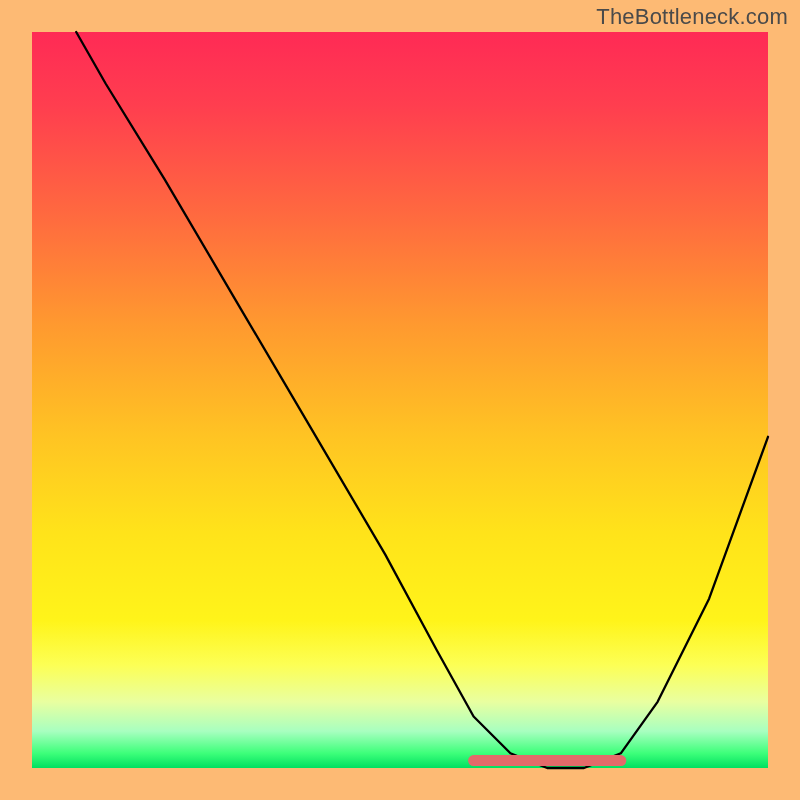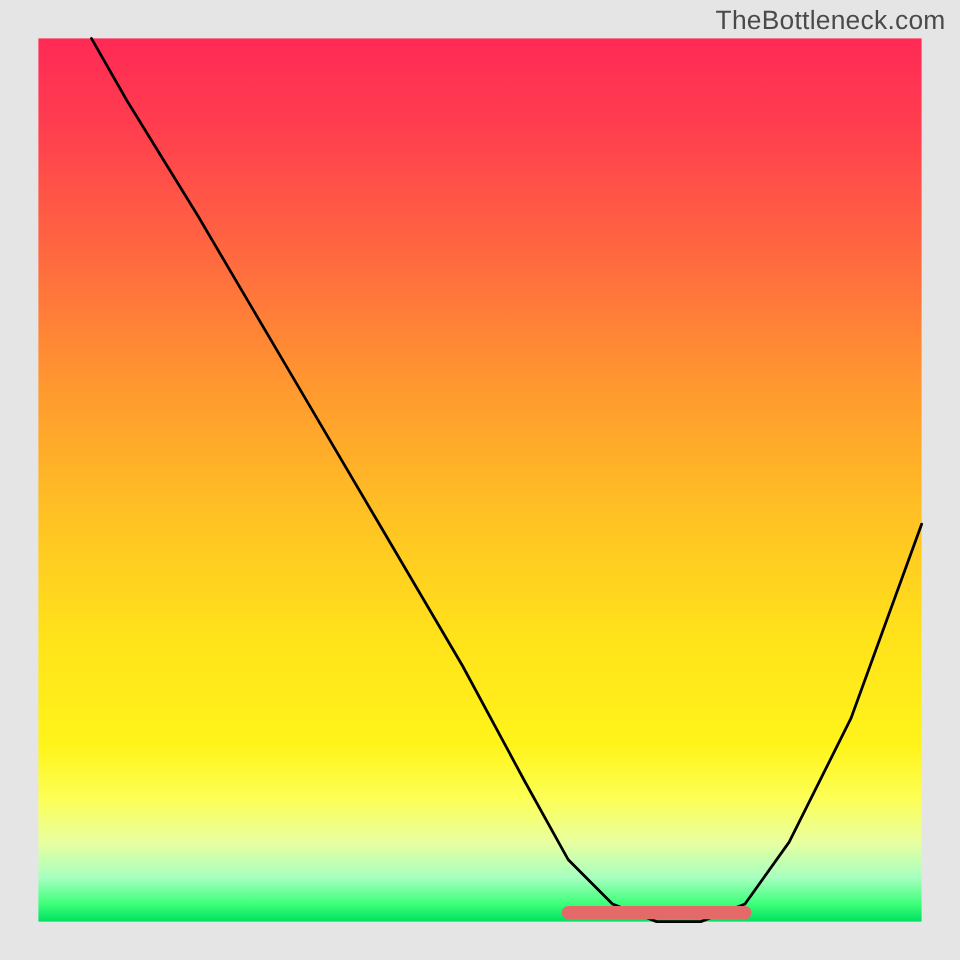--- a/index.html
+++ b/index.html
@@ -8,21 +8,21 @@
     width: 800px;
     height: 800px;
     background: #000;
     font-family: Arial, Helvetica, sans-serif;
     overflow: hidden;
   }
   .frame {
     position: relative;
     width: 800px;
     height: 800px;
-    background: #e5e5e5;
+    background: #fdba74;
   }
   .watermark {
     position: absolute;
     top: 4px;
     right: 12px;
     color: #4a4a4a;
     font-size: 22px;
     font-weight: 500;
     letter-spacing: 0.2px;
     z-index: 5;

